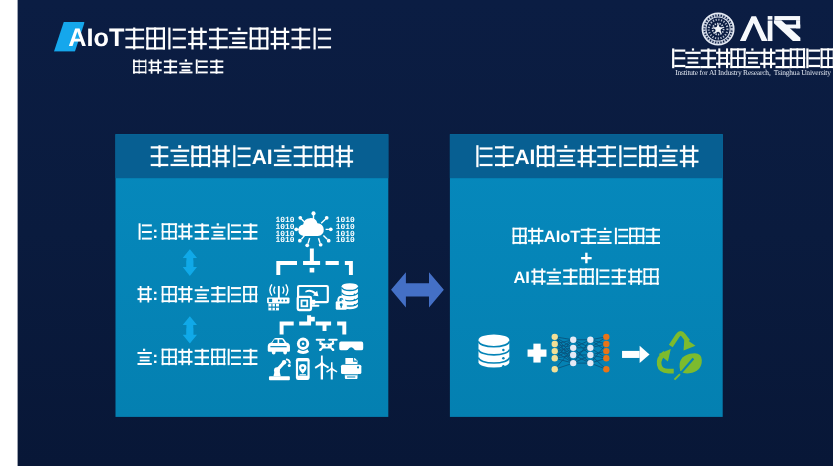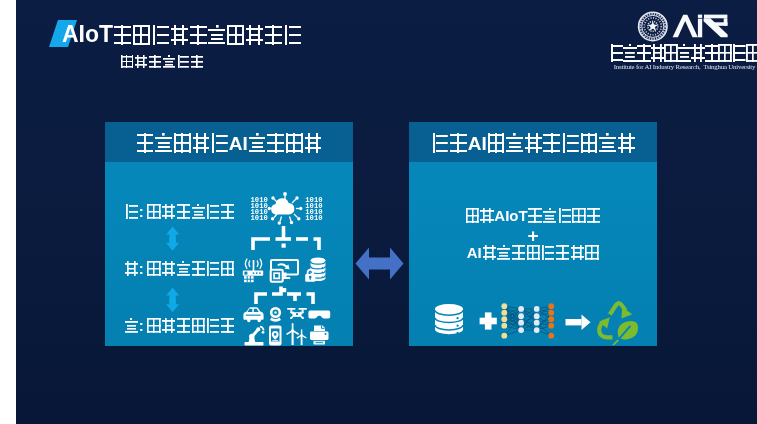--- a/index.html
+++ b/index.html
@@ -17,21 +17,21 @@
 .zD{background-image:linear-gradient(#fff,#fff),linear-gradient(#fff,#fff),linear-gradient(#fff,#fff),linear-gradient(#fff,#fff),linear-gradient(#fff,#fff);
 background-size:.11em 100%,.11em 100%,100% .12em,100% .12em,.4em .1em;background-position:22% 0,78% 0,0 18%,0 80%,50% 50%}
 .zE{background-image:linear-gradient(#fff,#fff),linear-gradient(#fff,#fff),linear-gradient(#fff,#fff),linear-gradient(#fff,#fff),linear-gradient(#fff,#fff);
 background-size:100% .12em,70% .11em,70% .11em,100% .12em,.14em .14em;background-position:0 20%,50% 50%,50% 74%,0 98%,50% 0}
 
 .title .zi{height:1.04em;vertical-align:-.16em}
 .ppoly{left:33px;top:20px;width:28px;height:27px;background:#15a7ec;clip-path:polygon(32% 0,100% 0,68% 100%,0 100%)}
 .title{left:46px;top:21px;font-size:23px;font-weight:bold;color:#fff;letter-spacing:0;white-space:nowrap}
 .subtitle{left:104px;top:54px;font-size:14.3px;font-weight:bold;color:#fff;white-space:nowrap}
 
-.box{width:248px;top:122px;height:224px;background:linear-gradient(180deg,#0689bd,#0480b1)}
+.box{width:248px;top:122px;height:257px;background:linear-gradient(180deg,#0689bd,#0480b1)}
 .bl{left:89px}.br{left:393px}
 .bhead{position:absolute;left:0;top:0;width:100%;height:40px;background:#075f92;color:#fff;font-size:19px;font-weight:bold;text-align:center;line-height:43px;white-space:nowrap}
 .row{position:absolute;color:#fff;font-weight:bold;font-size:15px;white-space:nowrap;left:19px}
 
 .rt{position:absolute;width:100%;text-align:center;color:#fff;font-weight:bold;white-space:nowrap}
 .row .zi,.rt .zi,.bhead .zi{height:1.02em;vertical-align:-.15em}
 .logo-cn{font-size:17px!important}
 .logo-cn .zi{margin:0;width:.8em;height:1.06em;vertical-align:-.18em}
 </style>
 </head>

